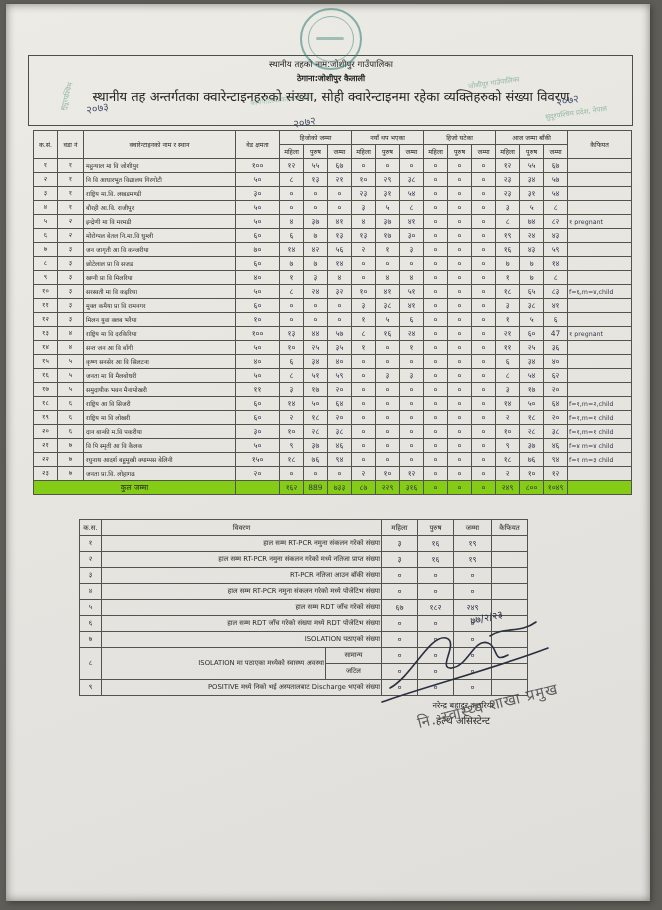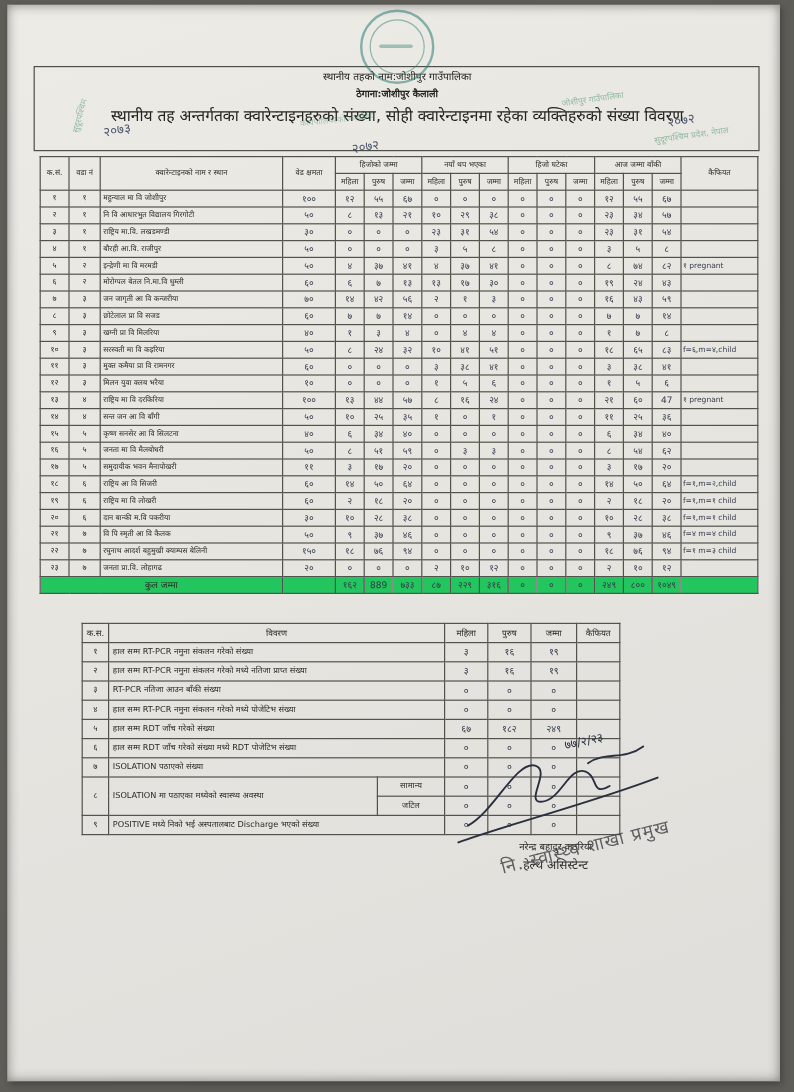--- a/index.html
+++ b/index.html
@@ -20,28 +20,28 @@
   .t4{left:0;right:0;top:103px;font-size:8px;}
   
   table{border-collapse:collapse;table-layout:fixed;}
   td,th{border:1px solid #53534e;padding:0 1px;font-weight:normal;text-align:center;overflow:hidden;white-space:nowrap;}
   #qt{width:598px;}
   #qt th{font-size:6.3px;height:13px;line-height:7px;color:#2a2a26;}
   #qt td{font-size:6.5px;height:13px;line-height:13px;color:#2a2a26;}
   #qt td.name{text-align:left;padding-left:2px;font-size:6.2px;}
   #qt td.hw{font-size:7.5px;color:#333a4a;}
   #qt td.remark{font-size:6.3px;text-align:left;color:#333a4a;}
-  #qt tr.total td{background:#22c55e;font-size:7.5px;}
+  #qt tr.total td{background:#84cc16;font-size:7.5px;}
   #labt{width:448px;}
   #labt th{font-size:7px;height:15px;color:#2a2a26;}
   #labt td{font-size:6.8px;height:15px;line-height:15px;color:#2a2a26;}
-  #labt td.desc{text-align:left;padding-left:3px;}
+  #labt td.desc{text-align:right;padding-left:3px;}
   #labt td.hw{font-size:7.8px;color:#333a4a;}
   .qt-wrap{left:33px;top:130px;}
-  .lab-wrap{left:22px;top:519px;padding-left:46px;}
+  .lab-wrap{left:33px;top:519px;padding-left:46px;}
   .midtitle{left:130px;top:505px;width:530px;font-size:8px;color:#23231f;}
   
   .stamp-round{left:300px;top:8px;width:58px;height:58px;border:2px solid rgba(46,125,116,.55);border-radius:50%;}
   .stamp-round .inner{position:absolute;left:6px;top:6px;right:6px;bottom:6px;border:1px solid rgba(46,125,116,.5);border-radius:50%;}
   .stamp-round .bar{position:absolute;left:14px;top:27px;width:28px;height:3px;background:rgba(46,125,116,.4);border-radius:2px;}
   .greenink{color:rgba(60,140,95,.5);font-size:7px;}
   .inkyear{color:rgba(40,53,84,.8);font-size:11px;transform:rotate(-10deg);}
   .sig-name{left:393px;top:699px;width:140px;font-size:8px;color:#2a2a26;}
   .sig-title{left:393px;top:713px;width:140px;font-size:10px;color:#2a2a26;}
   .sig-desig{left:420px;top:712px;font-size:15px;color:rgba(70,70,72,.85);transform:rotate(-14deg);transform-origin:left bottom;letter-spacing:1px;}

